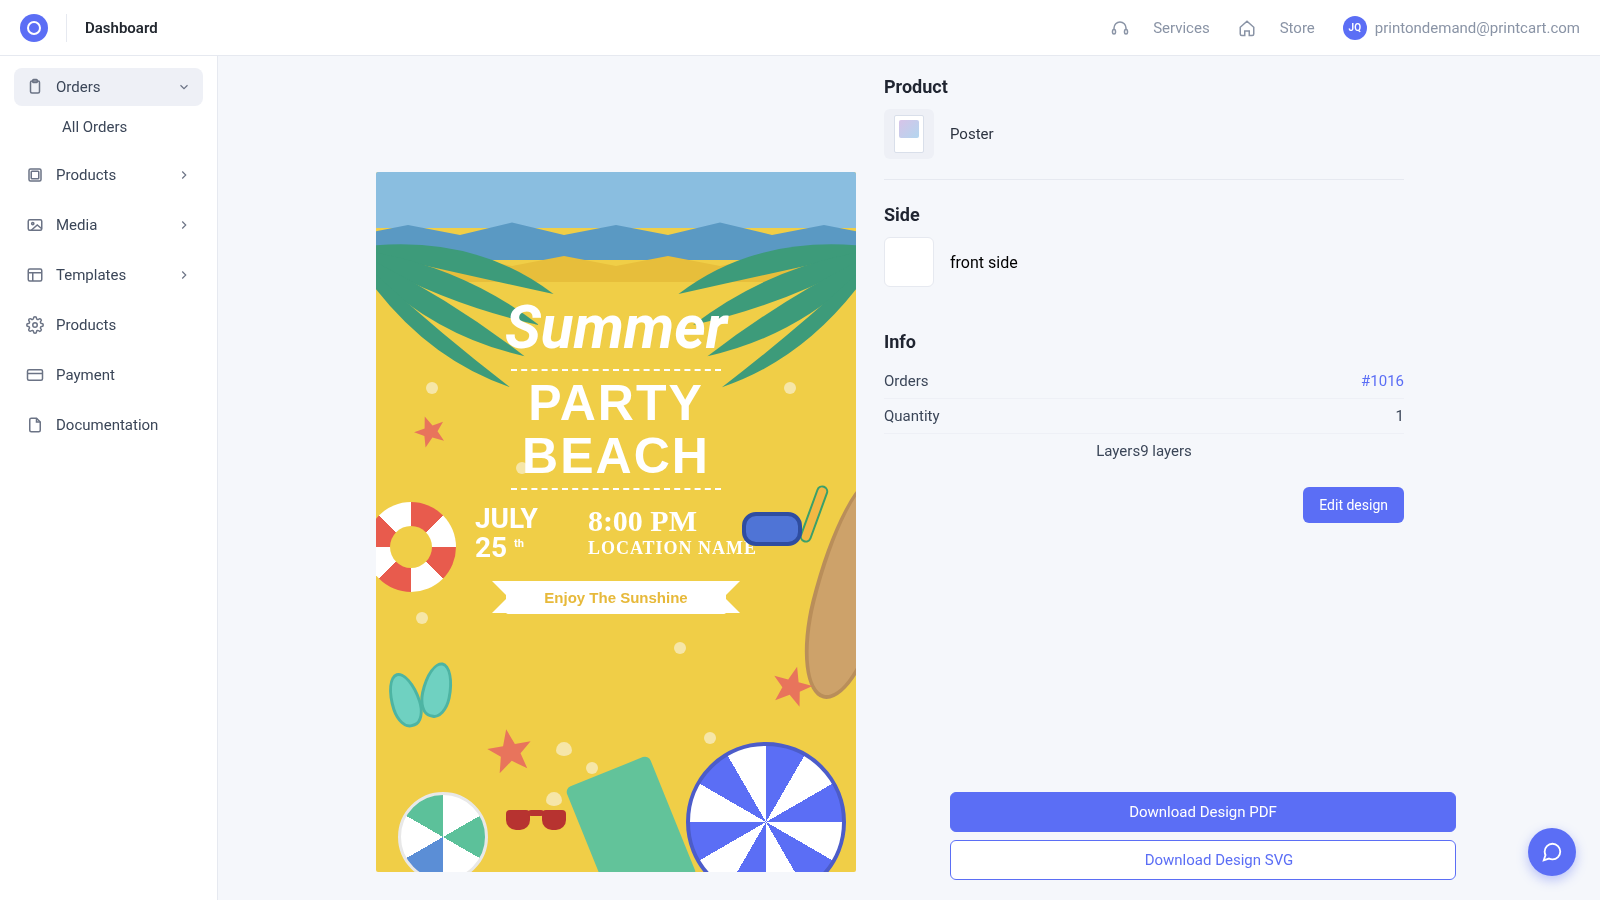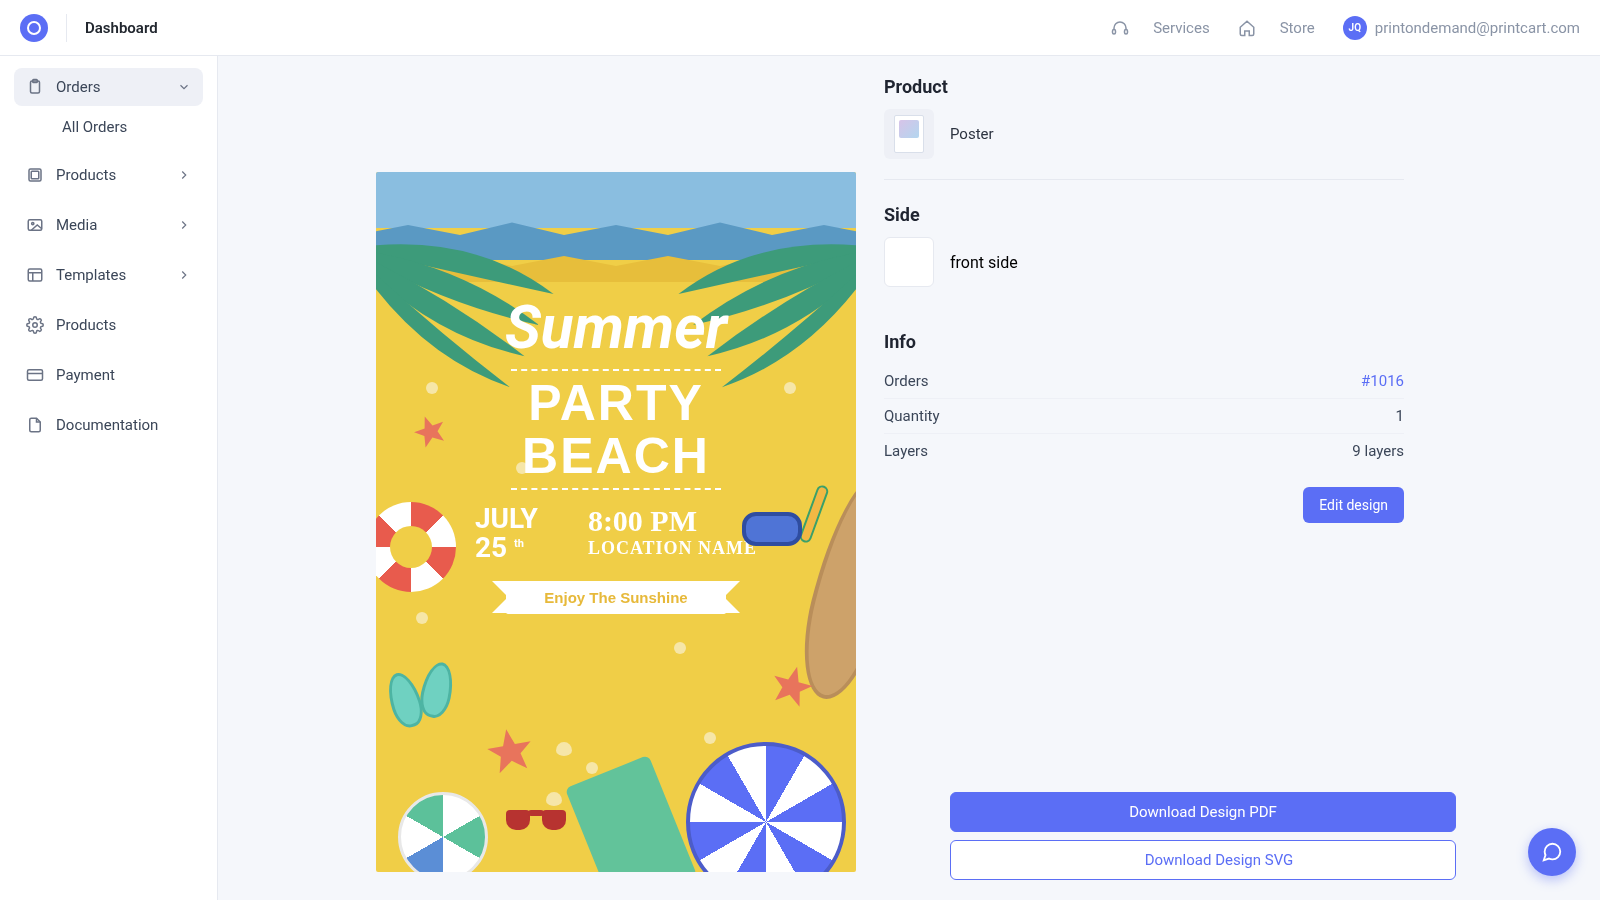--- a/index.html
+++ b/index.html
@@ -88,21 +88,21 @@
 .sec-title { font-size: 18px; font-weight: 700; color: #1f2430; margin-bottom: 12px; }
 .prod-row { display: flex; align-items: center; gap: 16px; padding-bottom: 20px; border-bottom: 1px solid #e6e9f0; }
 .prod-thumb { width: 50px; height: 50px; border-radius: 6px; background: #eef0f6; display: flex; align-items: center; justify-content: center; }
 .prod-thumb-inner { width: 30px; height: 38px; background: #fff; border-radius: 2px; border: 1px solid #d9dfea; position: relative; }
 .prod-thumb-inner:after { content: ""; position: absolute; left: 4px; top: 4px; right: 4px; height: 18px; background: linear-gradient(135deg,#d7c3e8,#b3d6ef); border-radius: 2px; }
 .prod-name { color: #2c3340; font-size: 15px; }
 .sec { margin-top: 24px; }
 .side-row { display: flex; align-items: center; gap: 16px; margin-top: 6px; padding-bottom: 20px; }
 .side-thumb { width: 50px; height: 50px; border-radius: 6px; background: #fff; border: 1px solid #e6e9f0; }
 .info-row { display: flex; justify-content: space-between; padding: 8px 0; border-bottom: 1px solid #eef0f6; font-size: 15px; color: #3b4658; }
-.info-row.last { border-bottom: none; }
+.info-row.last { border-bottom: none; justify-content: center; }
 .info-link { color: #5b6ef5; }
 .btn-edit { margin-top: 19px; float: right; background: #5b6ef5; color: #fff; border: none; border-radius: 6px; padding: 10px 16px; font-size: 14px; cursor: pointer; }
 
 .dl-btns { position: fixed; bottom: 20px; right: 144px; width: 506px; display: flex; flex-direction: column; gap: 8px; }
 .btn-dl { width: 100%; border-radius: 6px; padding: 10px 0; font-size: 15px; cursor: pointer; border: 1px solid #5b6ef5; }
 .btn-dl.primary { background: #5b6ef5; color: #fff; }
 .btn-dl.ghost { background: #fff; color: #5b6ef5; padding-left: 32px; }
 
 .chat-fab { position: fixed; right: 24px; bottom: 24px; width: 48px; height: 48px; border-radius: 50%; background: #5b6ef5; display: flex; align-items: center; justify-content: center; cursor: pointer; box-shadow: 0 4px 12px rgba(91,110,245,.4); }
 .chat-fab svg { width: 22px; height: 22px; color: #fff; }

